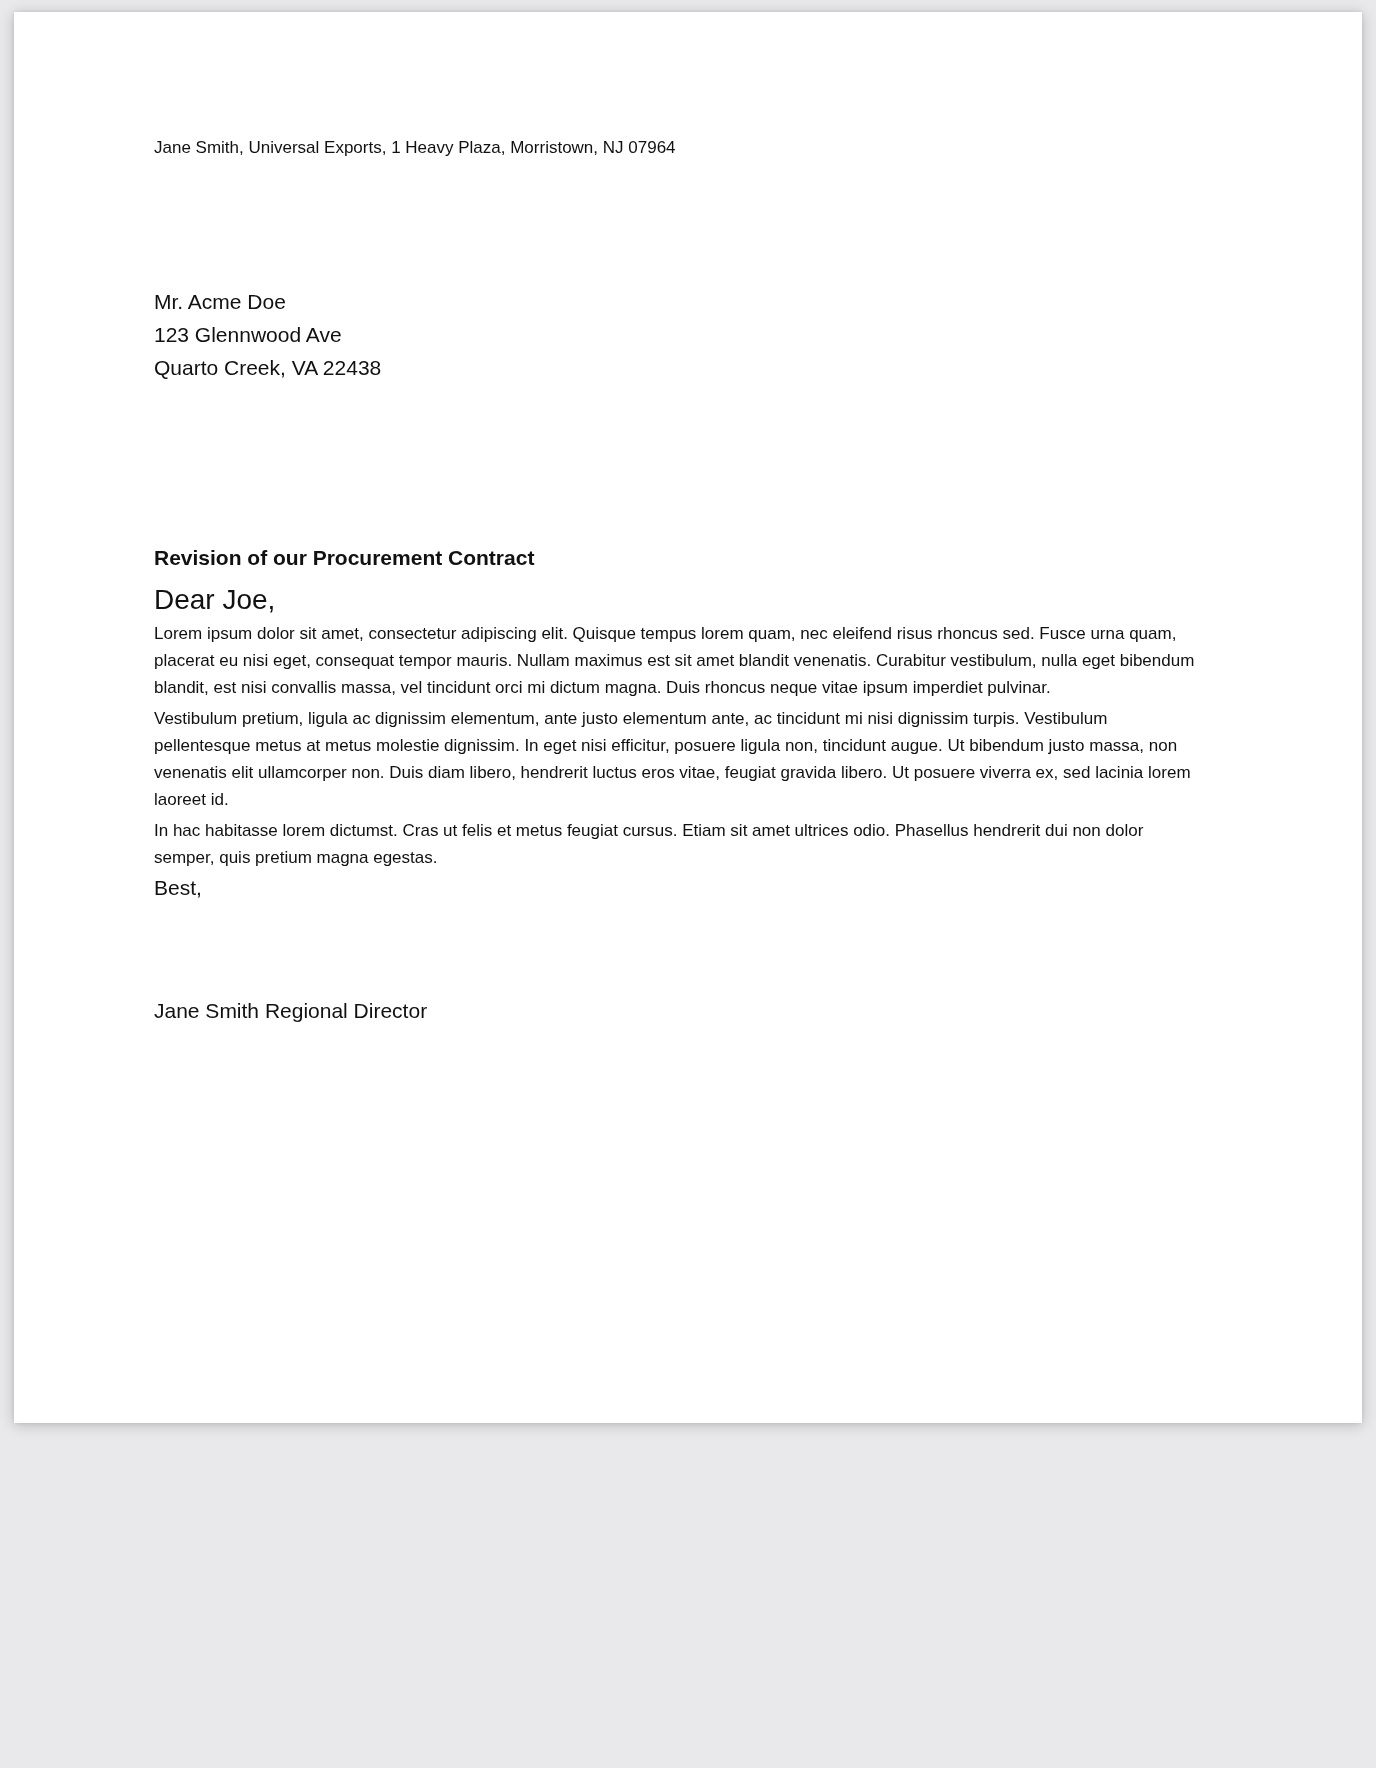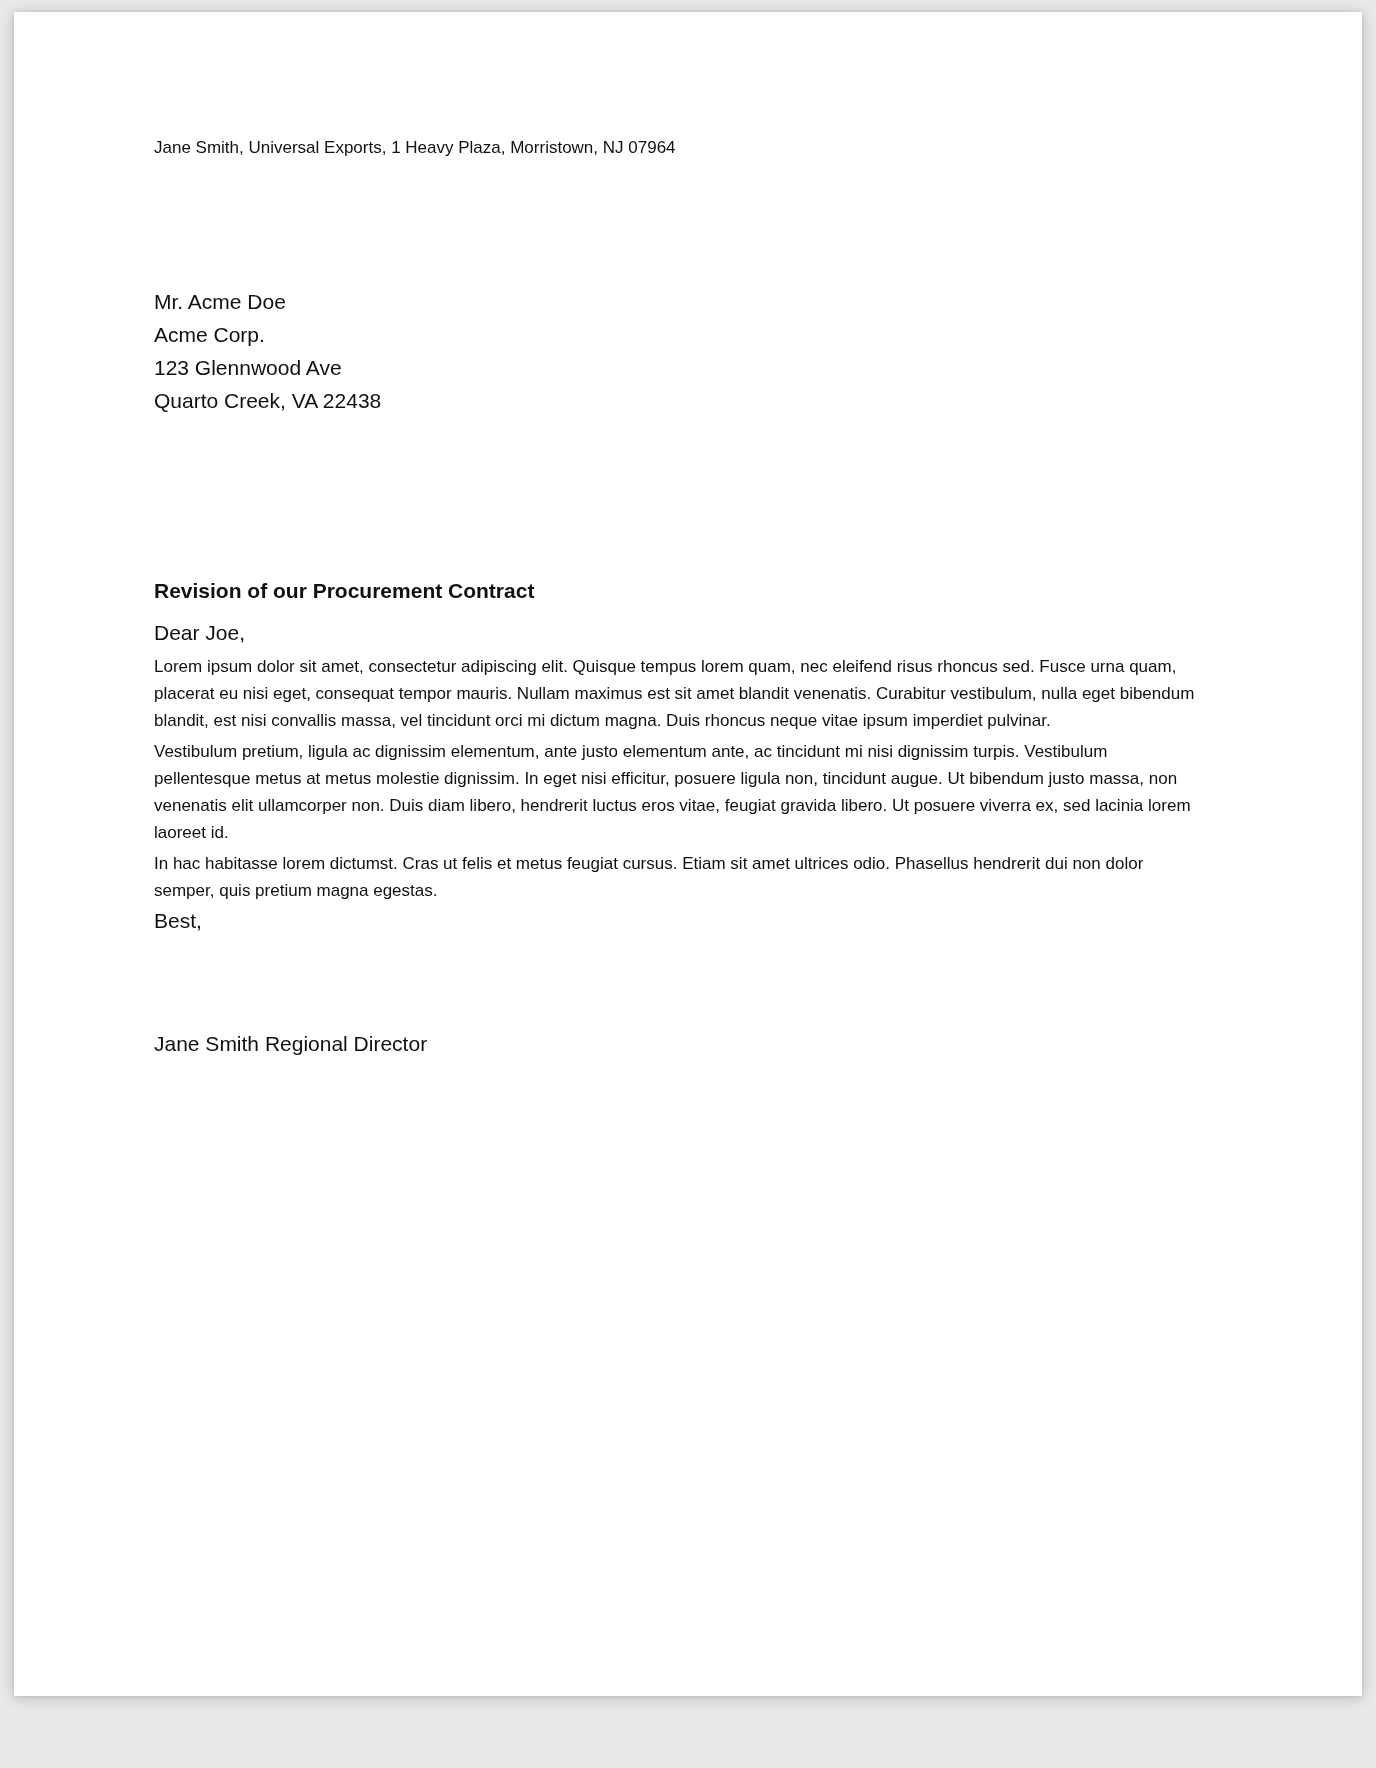--- a/index.html
+++ b/index.html
@@ -11,21 +11,21 @@
   }
   body {
     background: #e9e9eb;
     position: relative;
   }
   .page {
     position: absolute;
     left: 14px;
     top: 12px;
     width: 1348px;
-    height: 1684px;
+    height: 1411px;
     background: #ffffff;
     box-shadow: 0 2px 14px rgba(0,0,0,0.20), 0 0 4px rgba(0,0,0,0.10);
     padding: 125px 148px 60px 140px;
     color: #111111;
   }
   .sender-line {
     font-size: 17px;
     line-height: 22px;
     color: #111111;
   }
@@ -42,21 +42,21 @@
     padding-right: 2px;
   }
   .subject-line {
     margin-top: 157px;
     font-size: 21px;
     line-height: 33px;
     font-weight: 700;
   }
   .salutation {
     margin-top: 9px;
-    font-size: 21px;
+    font-size: 28px;
     line-height: 33px;
   }
   .body-paragraph {
     margin-top: 4px;
     font-size: 17px;
     line-height: 27px;
     max-width: 1046px;
   }
   .closing {
     font-size: 21px;
@@ -70,21 +70,20 @@
 </style>
 </head>
 <body>
 
 <div class="page">
 
   <div class="sender-line">Jane Smith, Universal Exports, 1 Heavy Plaza, Morristown, NJ 07964</div>
 
   <div class="recipient-block">
     <div>Mr. Acme Doe</div>
-    <div>Acme Corp.</div>
     <div>123 Glennwood Ave</div>
     <div>Quarto Creek, VA 22438</div>
   </div>
 
 
   <div class="subject-line">Revision of our Procurement Contract</div>
 
   <div class="salutation">Dear Joe,</div>
 
   <div class="body-paragraph">Lorem ipsum dolor sit amet, consectetur adipiscing elit. Quisque tempus lorem quam, nec eleifend risus rhoncus sed. Fusce urna quam, placerat eu nisi eget, consequat tempor mauris. Nullam maximus est sit amet blandit venenatis. Curabitur vestibulum, nulla eget bibendum blandit, est nisi convallis massa, vel tincidunt orci mi dictum magna. Duis rhoncus neque vitae ipsum imperdiet pulvinar.</div>

